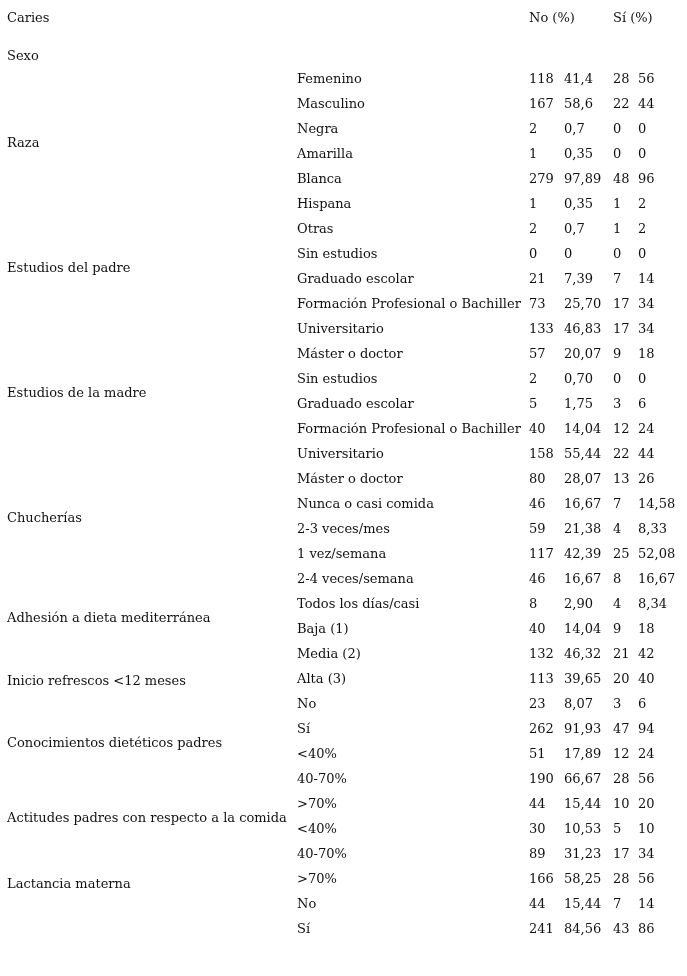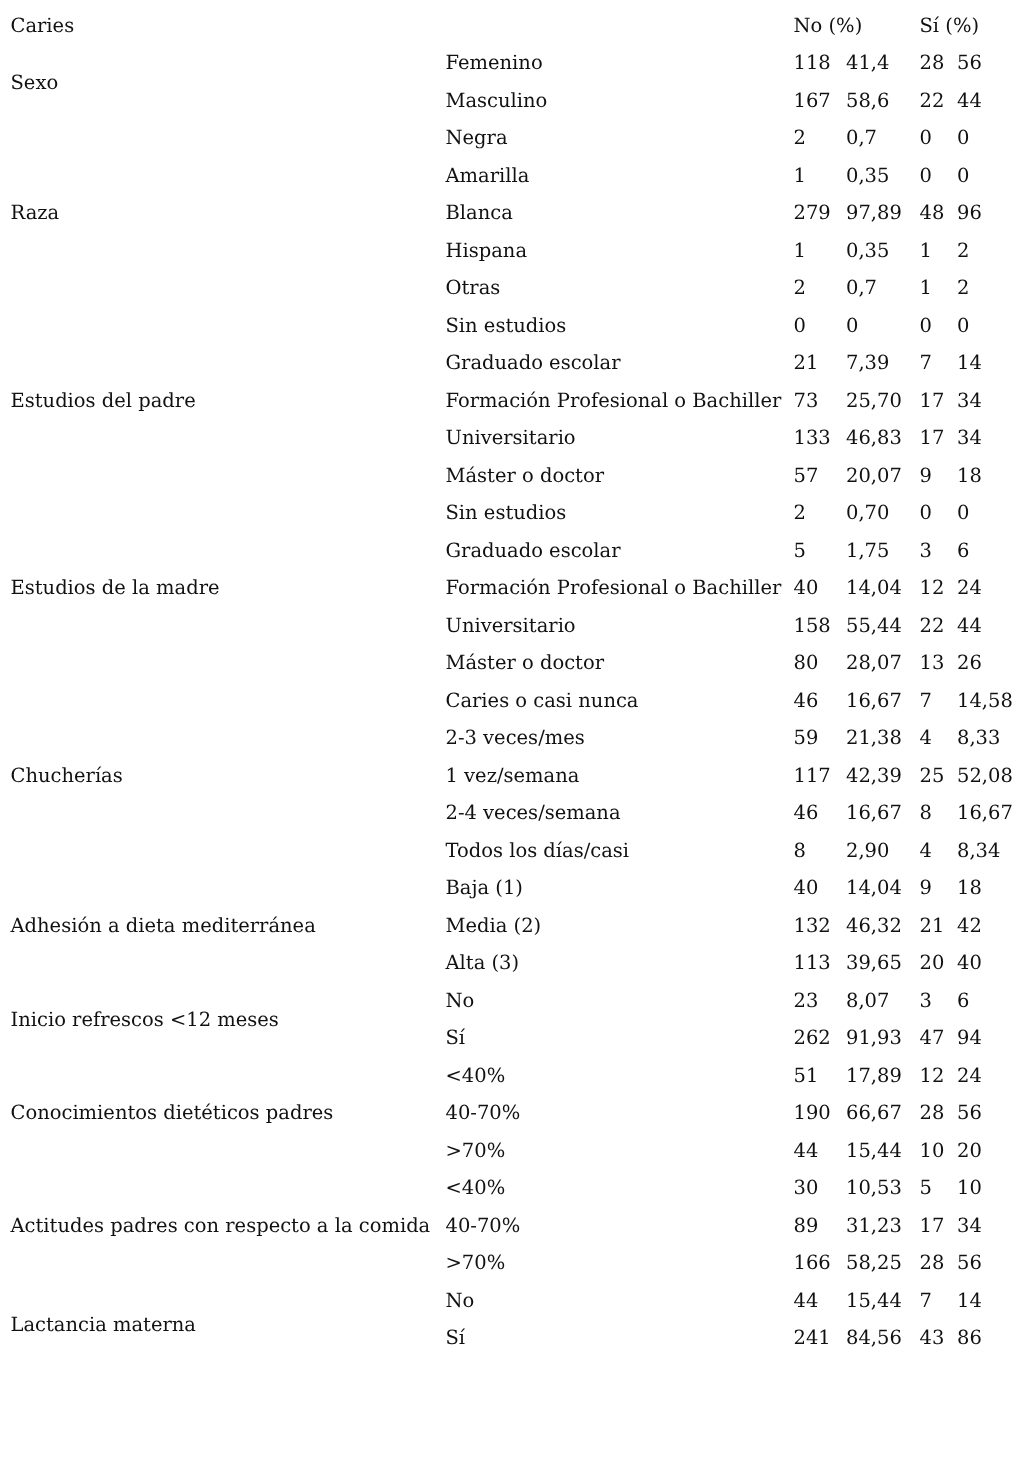--- a/index.html
+++ b/index.html
@@ -1,18 +1,18 @@
 <!DOCTYPE html>
 <html><head>
 <meta charset="utf-8">
 <style>
   html, body { margin: 0; padding: 0; background: #ffffff; }
   body { width: 687px; height: 976px; position: relative; overflow: hidden;
          font-family: "DejaVu Serif", "Liberation Serif", serif; font-size: 13px; color: #111; }
-  .row { position: absolute; left: 0; width: 612px; height: 25px; line-height: 25px; white-space: nowrap; }
+  .row { position: absolute; left: 0; width: 612px; height: 25px; line-height: 25px; white-space: nowrap; margin-top: 36px; }
   .cell { position: absolute; top: 0; }
   .c-cat { left: 297px; }
   .c-nno { left: 529px; }
   .c-pno { left: 564px; }
   .c-nsi { left: 613px; }
   .c-psi { left: 638px; }
   .group-label { position: absolute; left: 7px; white-space: nowrap; line-height: 25px; height: 25px; }
   .hdr { position: absolute; top: 5px; height: 25px; line-height: 25px; white-space: nowrap; }
 </style>
 </head>
@@ -140,21 +140,21 @@
       </div>
       <div class="row" style="top: 430px;">
         <span class="cell c-cat">Máster o doctor</span>
         <span class="cell c-nno">80</span>
         <span class="cell c-pno">28,07</span>
         <span class="cell c-nsi">13</span>
         <span class="cell c-psi">26</span>
       </div>
       <span class="group-label" style="top: 380px;">Estudios de la madre</span>
       <div class="row" style="top: 455px;">
-        <span class="cell c-cat">Caries o casi nunca</span>
+        <span class="cell c-cat">Nunca o casi comida</span>
         <span class="cell c-nno">46</span>
         <span class="cell c-pno">16,67</span>
         <span class="cell c-nsi">7</span>
         <span class="cell c-psi">14,58</span>
       </div>
       <div class="row" style="top: 480px;">
         <span class="cell c-cat">2-3 veces/mes</span>
         <span class="cell c-nno">59</span>
         <span class="cell c-pno">21,38</span>
         <span class="cell c-nsi">4</span>

